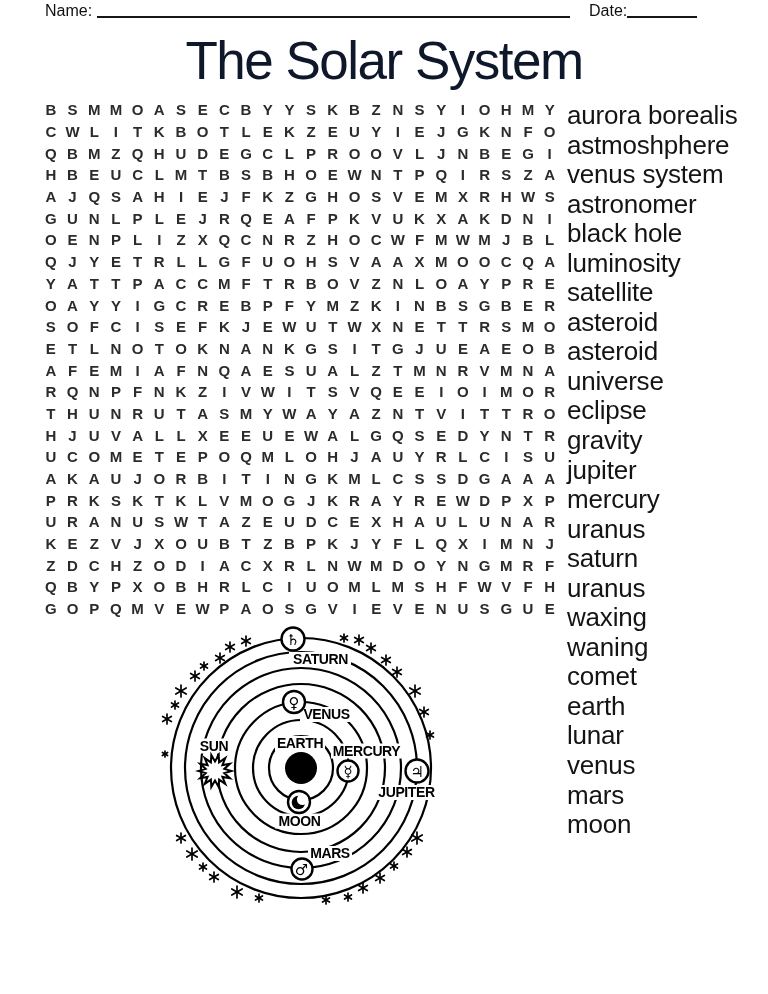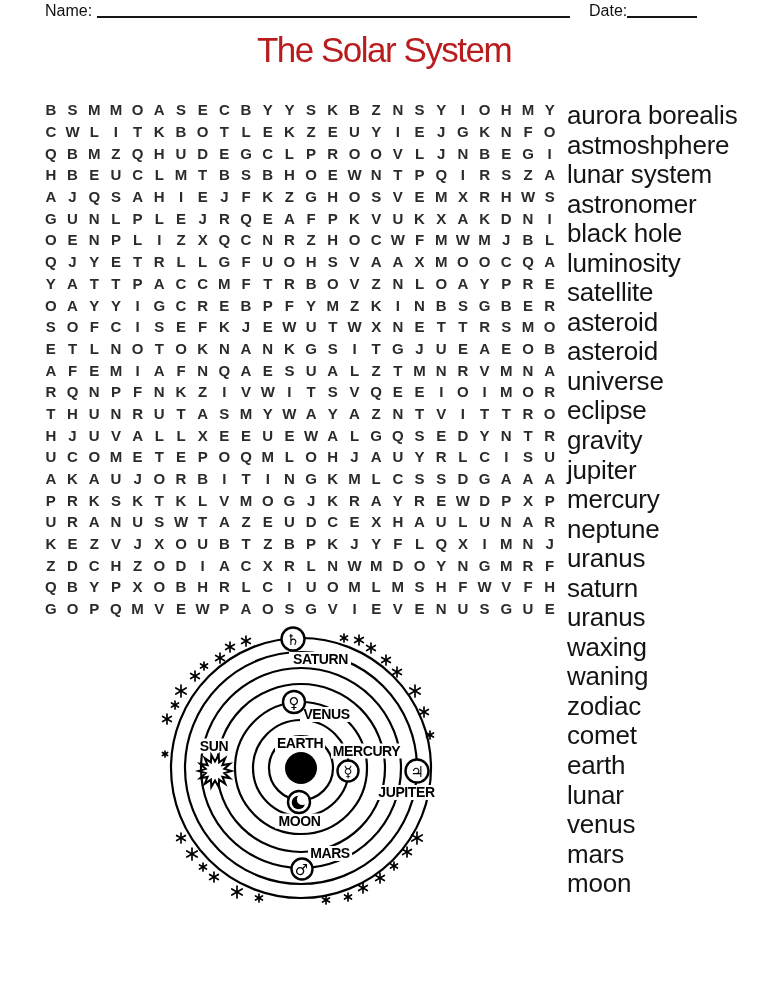--- a/index.html
+++ b/index.html
@@ -5,21 +5,21 @@
   html,body{margin:0;padding:0;background:#fff;}
   .page{position:relative;width:768px;height:994px;background:#fff;overflow:hidden;
         font-family:"Liberation Sans","DejaVu Sans",sans-serif;}
   .hlabel{position:absolute;top:2px;font-size:16px;color:#111;white-space:nowrap;}
   #name-label{left:45px;}
   #date-label{left:589px;}
   .fill-line{position:absolute;top:16px;height:0;border-bottom:2px solid #161616;}
   #name-line{left:97px;width:473px;}
   #date-line{left:627px;width:70px;}
   .title{position:absolute;left:0;top:30px;width:768px;text-align:center;
-         font-size:35px;font-weight:400;letter-spacing:-1.5px;color:#b91c1c;white-space:nowrap;}
+         font-size:53px;font-weight:400;letter-spacing:-1.5px;color:#0f172a;white-space:nowrap;}
   #ws-grid{position:absolute;left:40px;top:99px;display:grid;
            grid-template-columns:repeat(24,21.7px);grid-auto-rows:21.7px;}
   #ws-grid .cell{display:flex;align-items:center;justify-content:center;
            font-size:15px;font-weight:700;color:#2b2b2b;}
   #word-list{position:absolute;left:567px;top:101px;font-size:26px;
            letter-spacing:-0.2px;color:#141414;}
   #word-list .word{height:29.55px;line-height:29.55px;white-space:nowrap;}
   #diagram{position:absolute;left:150px;top:610px;}
   #diagram .orbit{fill:none;stroke:#000;stroke-width:2.2;}
   #diagram .pc{fill:#fff;stroke:#000;stroke-width:2.4;}
@@ -616,39 +616,37 @@
       <span class="cell">U</span>
       <span class="cell">S</span>
       <span class="cell">G</span>
       <span class="cell">U</span>
       <span class="cell">E</span>
     </div>
 
   <div id="word-list">
       <div class="word">aurora borealis</div>
       <div class="word">astmoshphere</div>
-      <div class="word">lunar system</div>
+      <div class="word">venus system</div>
       <div class="word">astronomer</div>
       <div class="word">black hole</div>
       <div class="word">luminosity</div>
       <div class="word">satellite</div>
       <div class="word">asteroid</div>
       <div class="word">asteroid</div>
       <div class="word">universe</div>
       <div class="word">eclipse</div>
       <div class="word">gravity</div>
       <div class="word">jupiter</div>
       <div class="word">mercury</div>
-      <div class="word">neptune</div>
       <div class="word">uranus</div>
       <div class="word">saturn</div>
       <div class="word">uranus</div>
       <div class="word">waxing</div>
       <div class="word">waning</div>
-      <div class="word">zodiac</div>
       <div class="word">comet</div>
       <div class="word">earth</div>
       <div class="word">lunar</div>
       <div class="word">venus</div>
       <div class="word">mars</div>
       <div class="word">moon</div>
     </div>
 
   <svg id="diagram" width="310" height="300" viewBox="0 0 310 300">
     <g>

